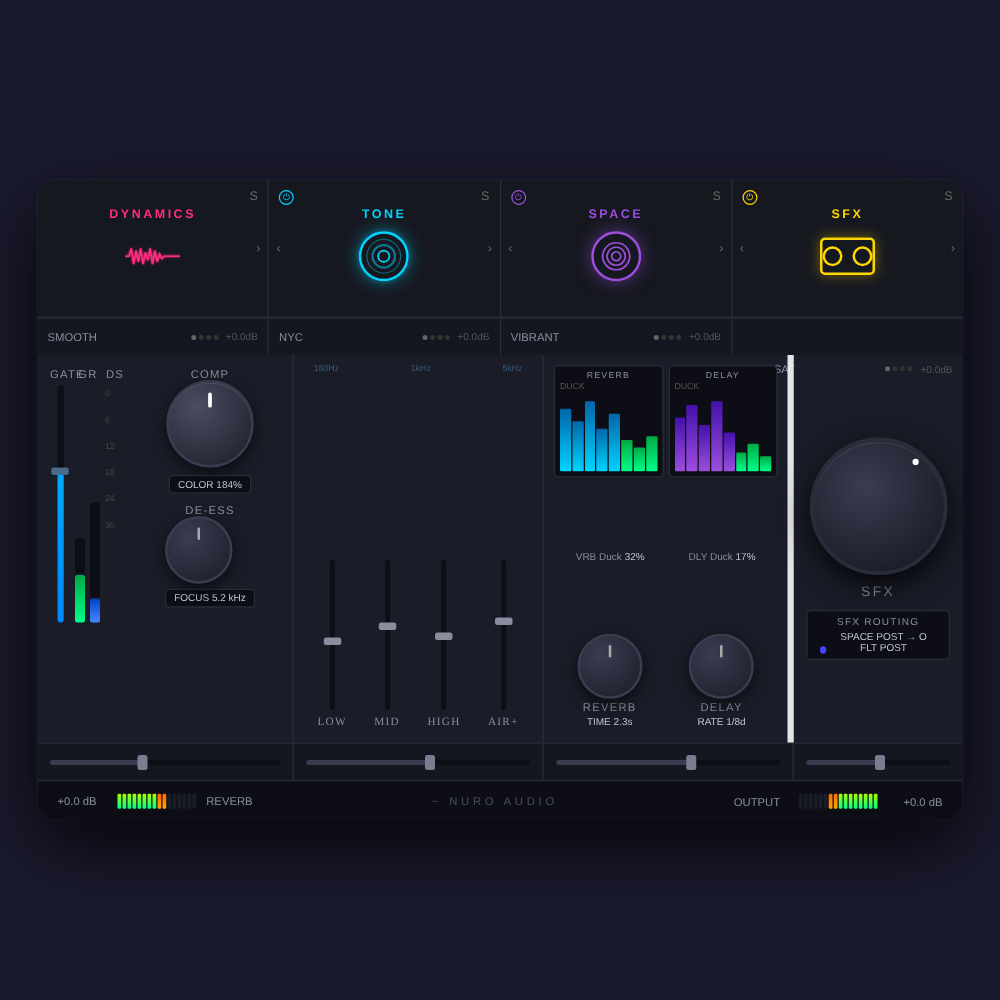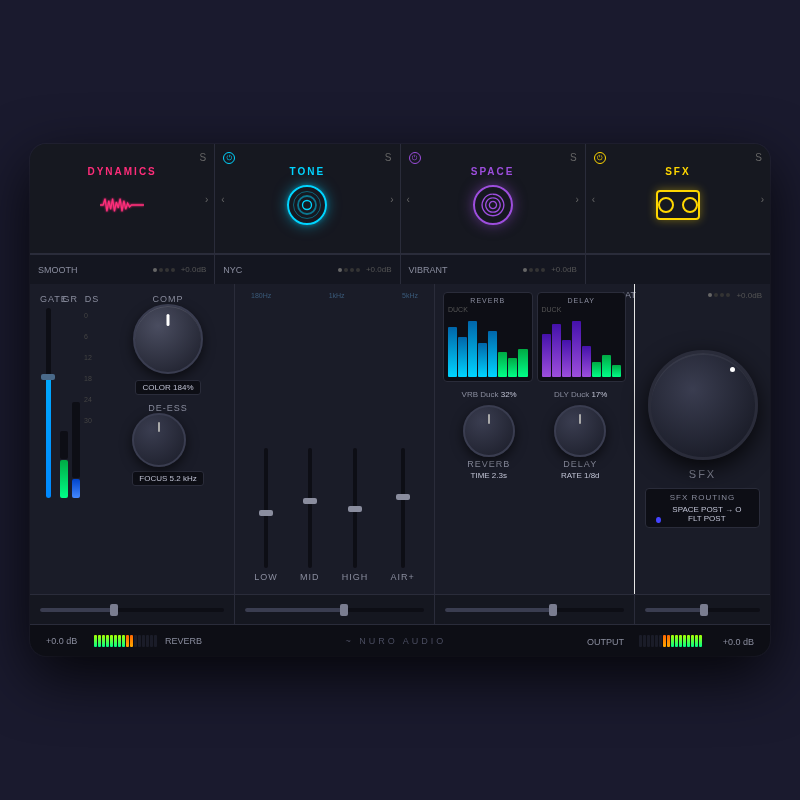--- a/index.html
+++ b/index.html
@@ -205,44 +205,45 @@
     }
     .eq-display-label {
       position: absolute; bottom: 4px; left: 6px;
       font-size: 8px; color: #3a7a9b; letter-spacing: 1px;
     }
     .eq-faders-row {
       display: flex; justify-content: space-around; align-items: flex-end;
       flex: 1; padding-bottom: 4px;
     }
     .eq-fader-col {
-      display: flex; flex-direction: column; align-items: center; gap: 4px;
+      display: flex; flex-direction: column; align-items: center; gap: 4px; font-family: Liberation Serif, serif;
     }
     .eq-fader-track {
       width: 4px; height: 120px;
       background: #0d0e15;
       border-radius: 2px;
       position: relative;
     }
     .eq-fader-handle {
       position: absolute; left: 50%; transform: translateX(-50%);
       width: 14px; height: 6px;
       background: #8a8d9e;
       border-radius: 2px;
       cursor: pointer;
     }
     .eq-fader-label {
       font-size: 9px; color: #8a8d9e; letter-spacing: 1px;
     }
     
     .right-panel {
       width: 200px;
-      border-right: 1px solid #e5e5e5;
+      border-right: 5px solid #e5e5e5;
       display: flex; flex-direction: column;
       padding: 8px;
+      justify-content: space-between;
     }
     .meters-row {
       display: flex; gap: 4px;
       height: 90px;
       margin-bottom: 8px;
     }
     .meter-section {
       flex: 1;
       background: #0d0e15;
       border-radius: 4px;

